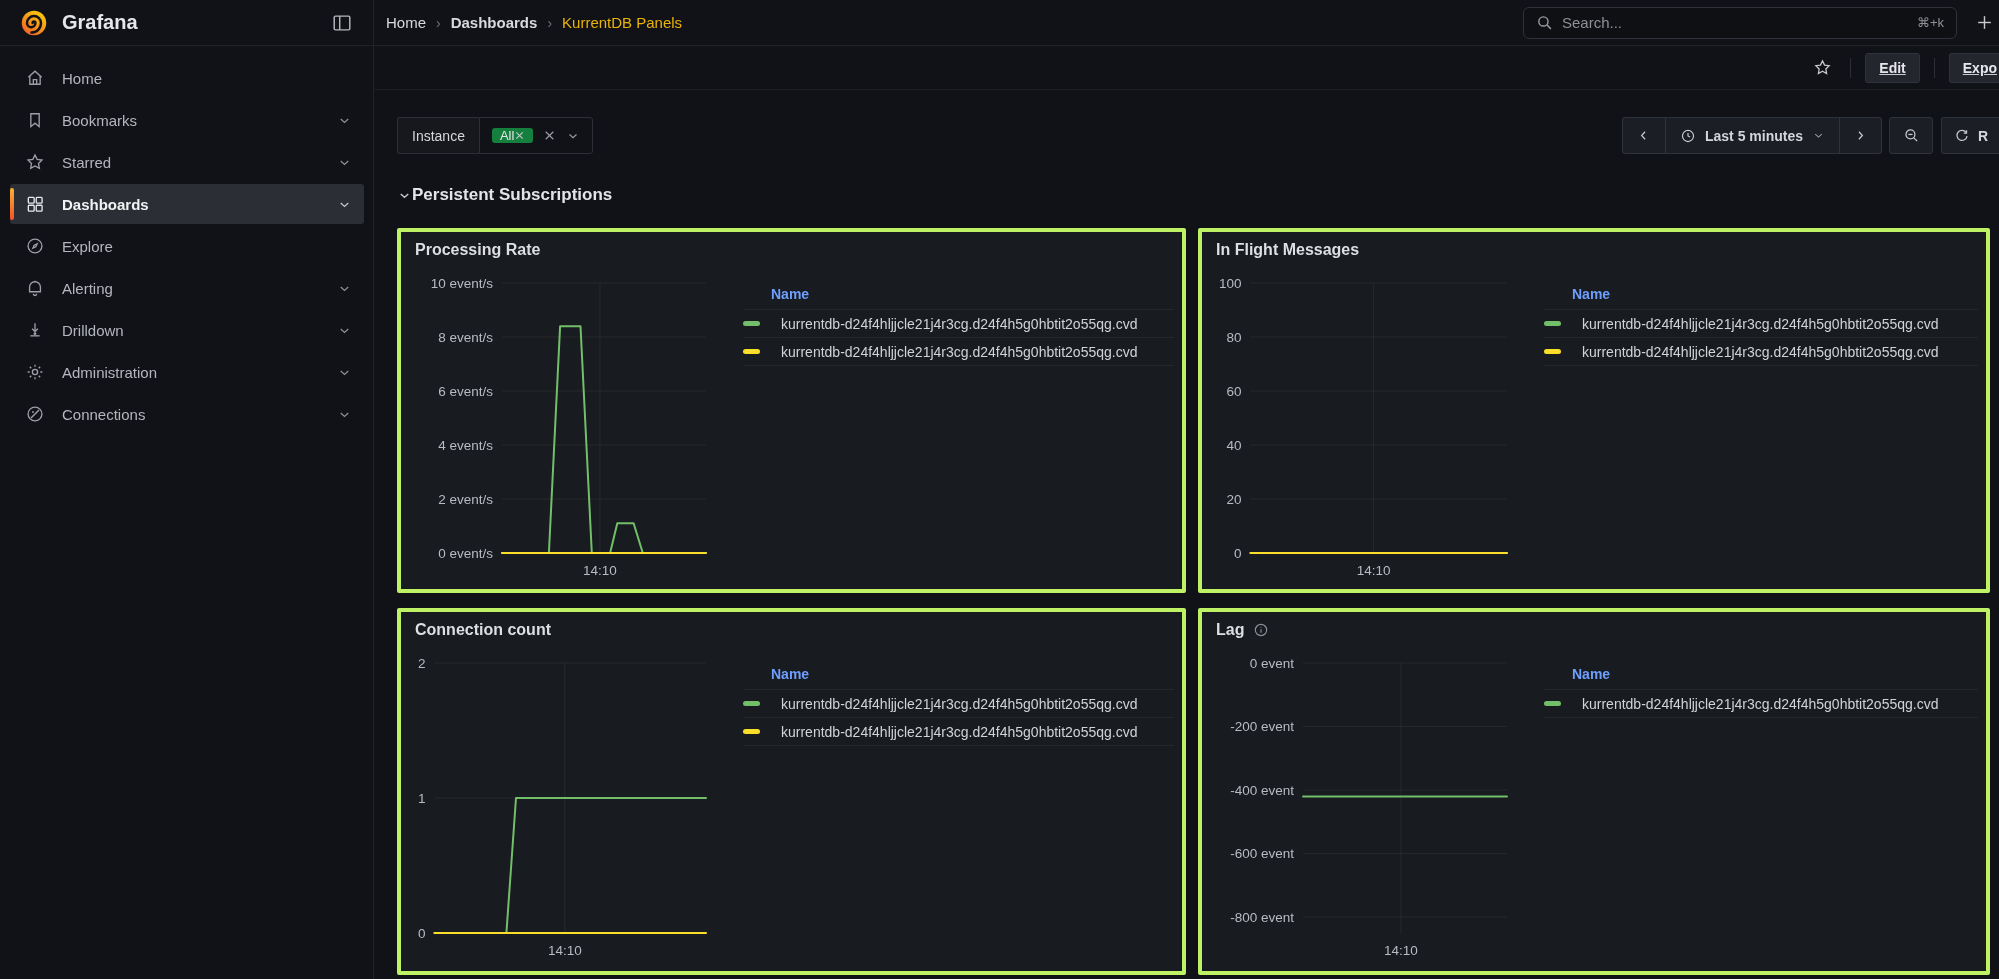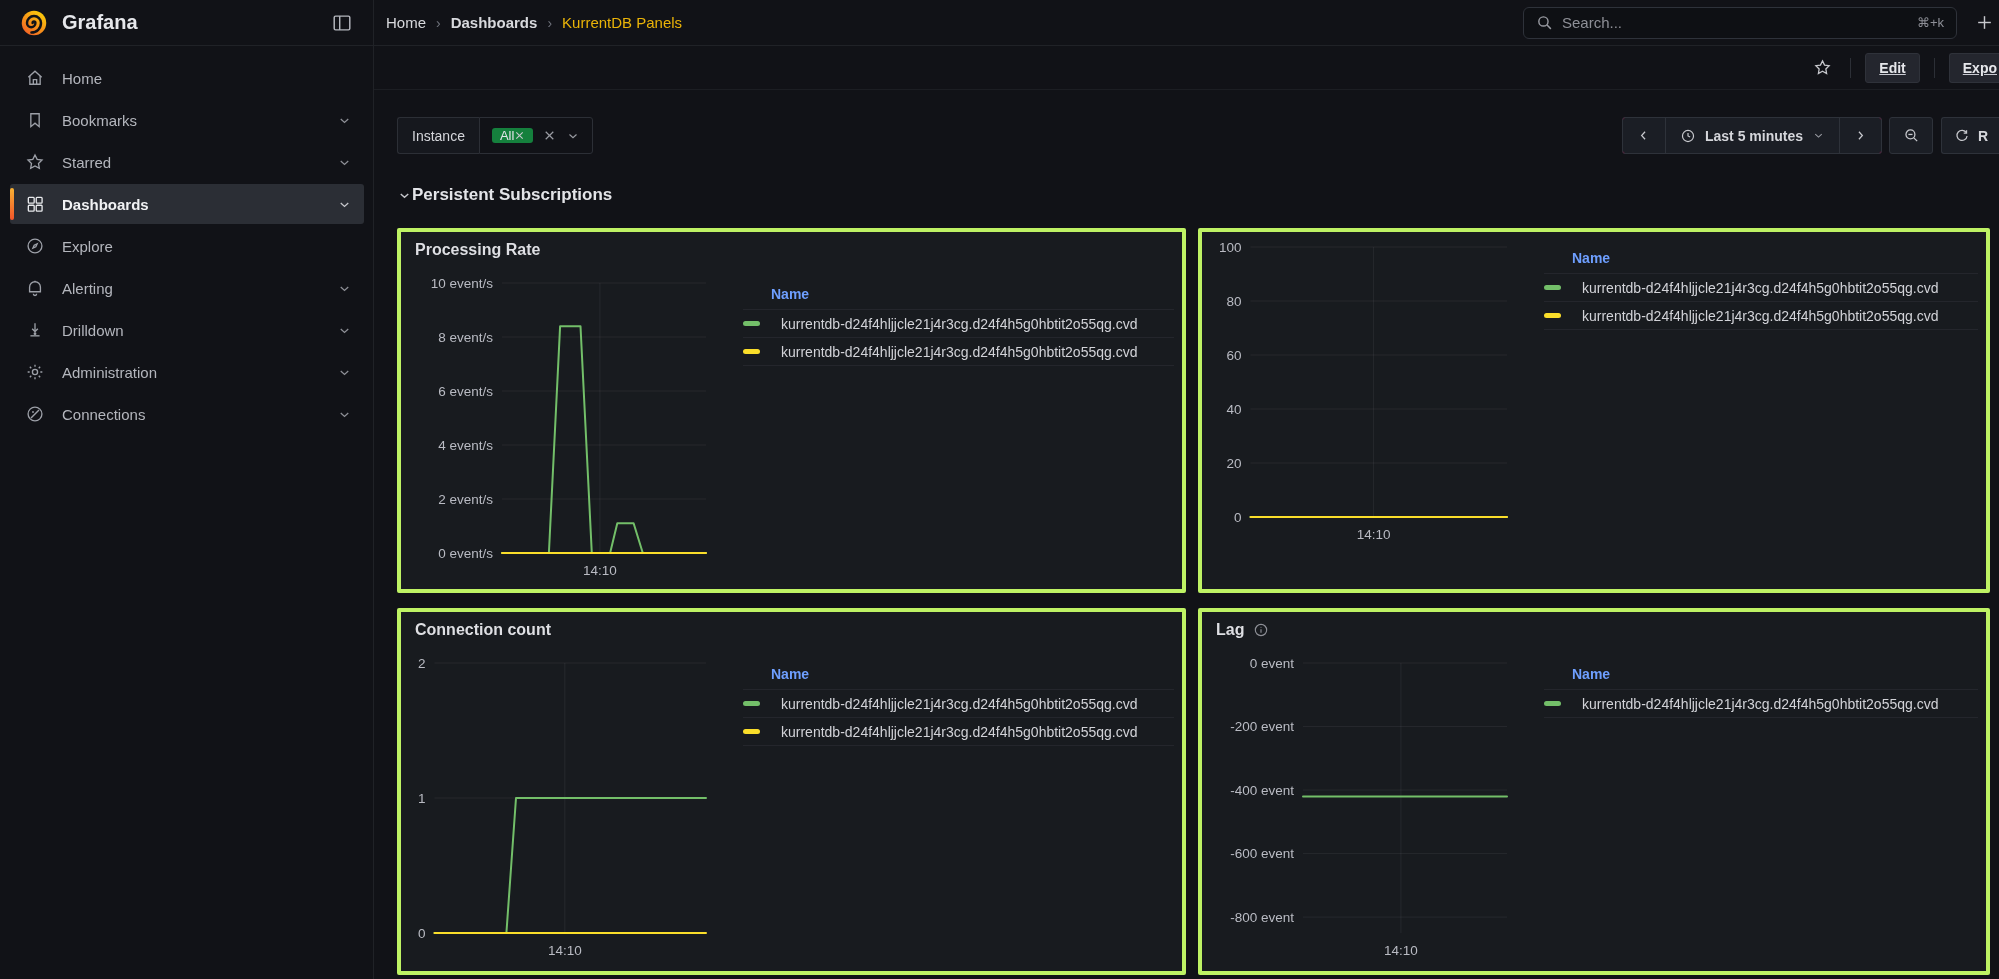--- a/index.html
+++ b/index.html
@@ -367,20 +367,23 @@
             </div>
             <div class="legend-row">
               <span class="swatch" style="background: rgb(250, 222, 42);"></span>
               <span class="sname">kurrentdb-d24f4hljjcle21j4r3cg.d24f4h5g0hbtit2o55qg.cvd</span>
             </div>
           </div>
       </div>
     </section>
 
     <section class="panel panel-b">
+      <div class="panel-header">
+        <span class="panel-title">In Flight Messages</span>
+      </div>
       <div class="panel-body">
         <svg class="chart" width="310" height="315">
             <line x1="40.5" x2="297" y1="285" y2="285" stroke="rgba(204,208,220,0.08)" stroke-width="1"></line>
             <text x="31.5" y="289.5" text-anchor="end" class="tick">0</text>
             <line x1="40.5" x2="297" y1="231" y2="231" stroke="rgba(204,208,220,0.08)" stroke-width="1"></line>
             <text x="31.5" y="235.5" text-anchor="end" class="tick">20</text>
             <line x1="40.5" x2="297" y1="177" y2="177" stroke="rgba(204,208,220,0.08)" stroke-width="1"></line>
             <text x="31.5" y="181.5" text-anchor="end" class="tick">40</text>
             <line x1="40.5" x2="297" y1="123" y2="123" stroke="rgba(204,208,220,0.08)" stroke-width="1"></line>
             <text x="31.5" y="127.5" text-anchor="end" class="tick">60</text>

